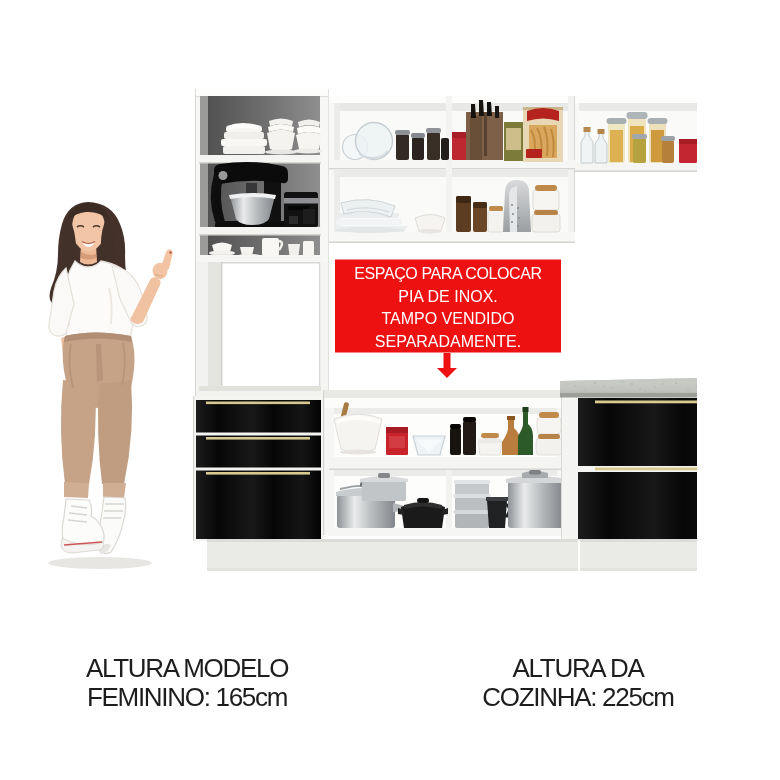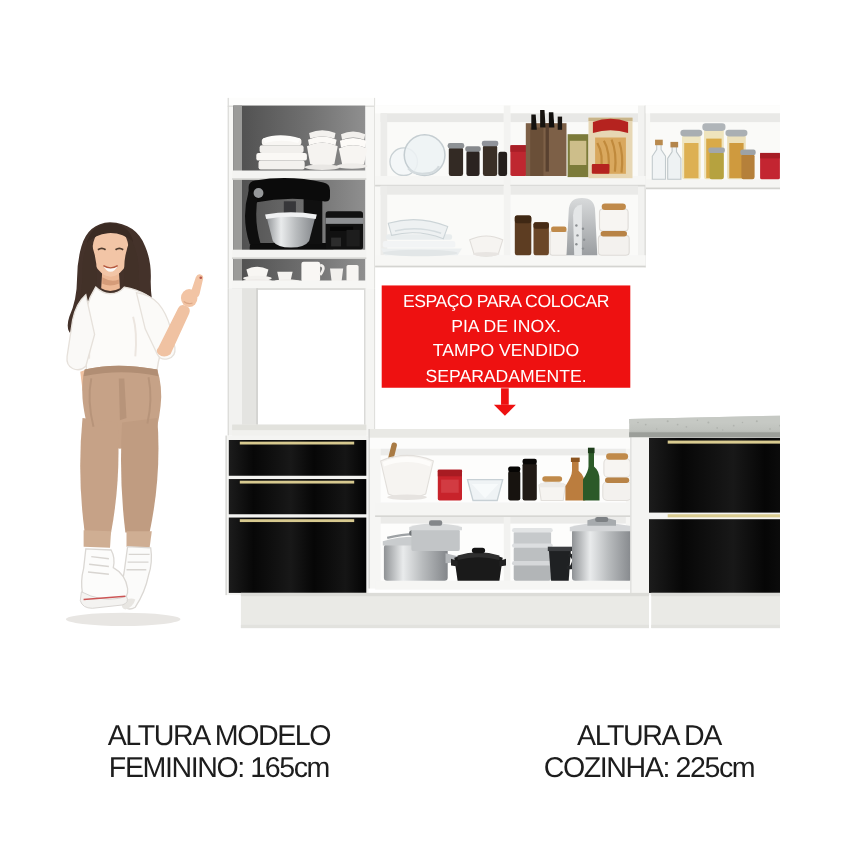--- a/index.html
+++ b/index.html
@@ -1,17 +1,17 @@
 <!DOCTYPE html>
 <html><head>
 <meta charset="utf-8">
 <style>
   html,body{margin:0;padding:0;background:#fff;}
   #page{position:relative;width:697px;height:780px;background:#fff;overflow:hidden;
-        font-family:"Liberation Sans", sans-serif;padding-left:12px;}
+        font-family:"Liberation Sans", sans-serif;}
   svg{display:block;}
 </style>
 </head>
 <body>
 <div id="page">
 <svg width="780" height="780" viewBox="0 0 780 780" xmlns="http://www.w3.org/2000/svg">
 <defs>
   <linearGradient id="dkback" x1="0" y1="0" x2="1" y2="0">
     <stop offset="0" stop-color="#4e4e4e"></stop>
           <stop offset="0.55" stop-color="#6f6f6f"></stop>

